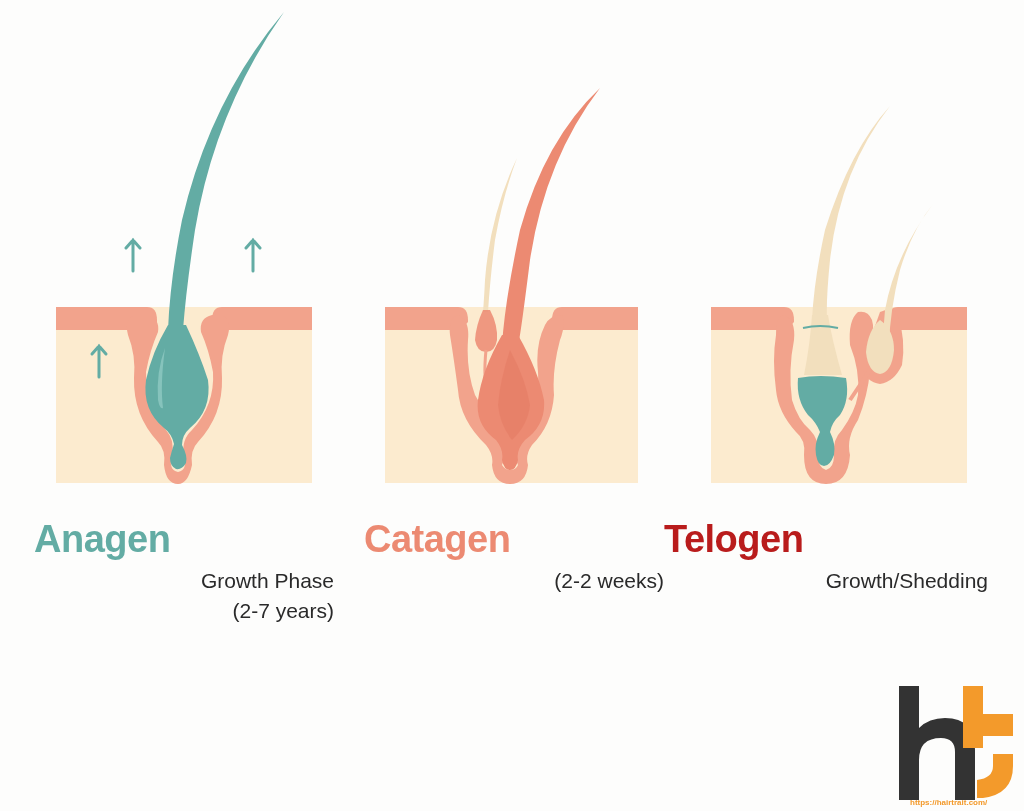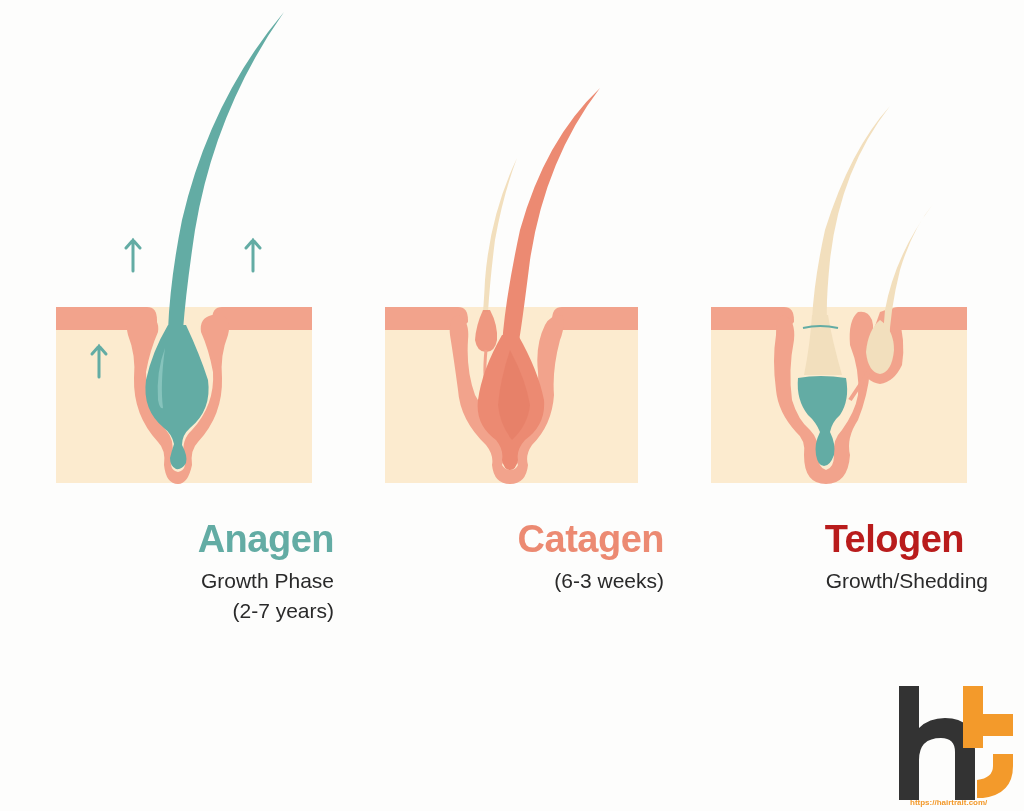--- a/index.html
+++ b/index.html
@@ -1,19 +1,19 @@
 <!DOCTYPE html>
 <html><head>
 <meta charset="utf-8">
 <style>
   html, body { margin:0; padding:0; }
   body { width:1024px; height:811px; background:#fdfdfc; position:relative; overflow:hidden; font-family:"Liberation Sans", sans-serif; }
   .panel { position:absolute; top:0; }
   .panel svg { position:absolute; left:0; top:0; }
-  .title { position:absolute; width:300px; text-align:right; font-family:"Liberation Sans", sans-serif; font-weight:bold; font-size:38px; top:518px; letter-spacing:-0.5px; }
+  .title { position:absolute; width:300px; text-align:left; font-family:"Liberation Sans", sans-serif; font-weight:bold; font-size:38px; top:518px; letter-spacing:-0.5px; }
   .sub { position:absolute; width:300px; text-align:right; font-family:"Liberation Sans", sans-serif; font-size:21px; color:#2a2a2a; line-height:30px; top:566px; }
   .logo { position:absolute; left:895px; top:684px; width:125px; height:118px; }
   .logo-url { position:absolute; left:910px; top:798px; width:110px; text-align:left; font-family:"Liberation Sans", sans-serif; font-size:8px; color:#f39a2b; font-weight:bold; }
 </style>
 </head>
 <body>
 
 <div class="panel" style="left:0;width:340px;height:500px;">
   <svg width="340" height="500" viewBox="0 0 340 500">
 
@@ -83,21 +83,21 @@
 </div>
 
 <div class="title" style="left:34px;color:#63aca4;">Anagen</div>
 <div class="sub" style="left:34px;">
   <div>Growth Phase</div>
   <div>(2-7 years)</div>
 </div>
 
 <div class="title" style="left:364px;color:#ec8a72;">Catagen</div>
 <div class="sub" style="left:364px;">
-  <div>(6-3 weeks)</div>
+  <div>(2-2 weeks)</div>
 </div>
 
 <div class="title" style="left:664px;color:#b91c1c;">Telogen</div>
 <div class="sub" style="left:688px;">
   <div>Growth/Shedding</div>
 </div>
 
 <svg class="logo" viewBox="0 0 125 118">
 
   <path d="M4 2 H24 V44 Q34 34 50 34 Q80 34 80 66 V116 H60 V68 Q60 54 46 54 Q24 54 24 76 V116 H4 Z" fill="#333333"></path>

